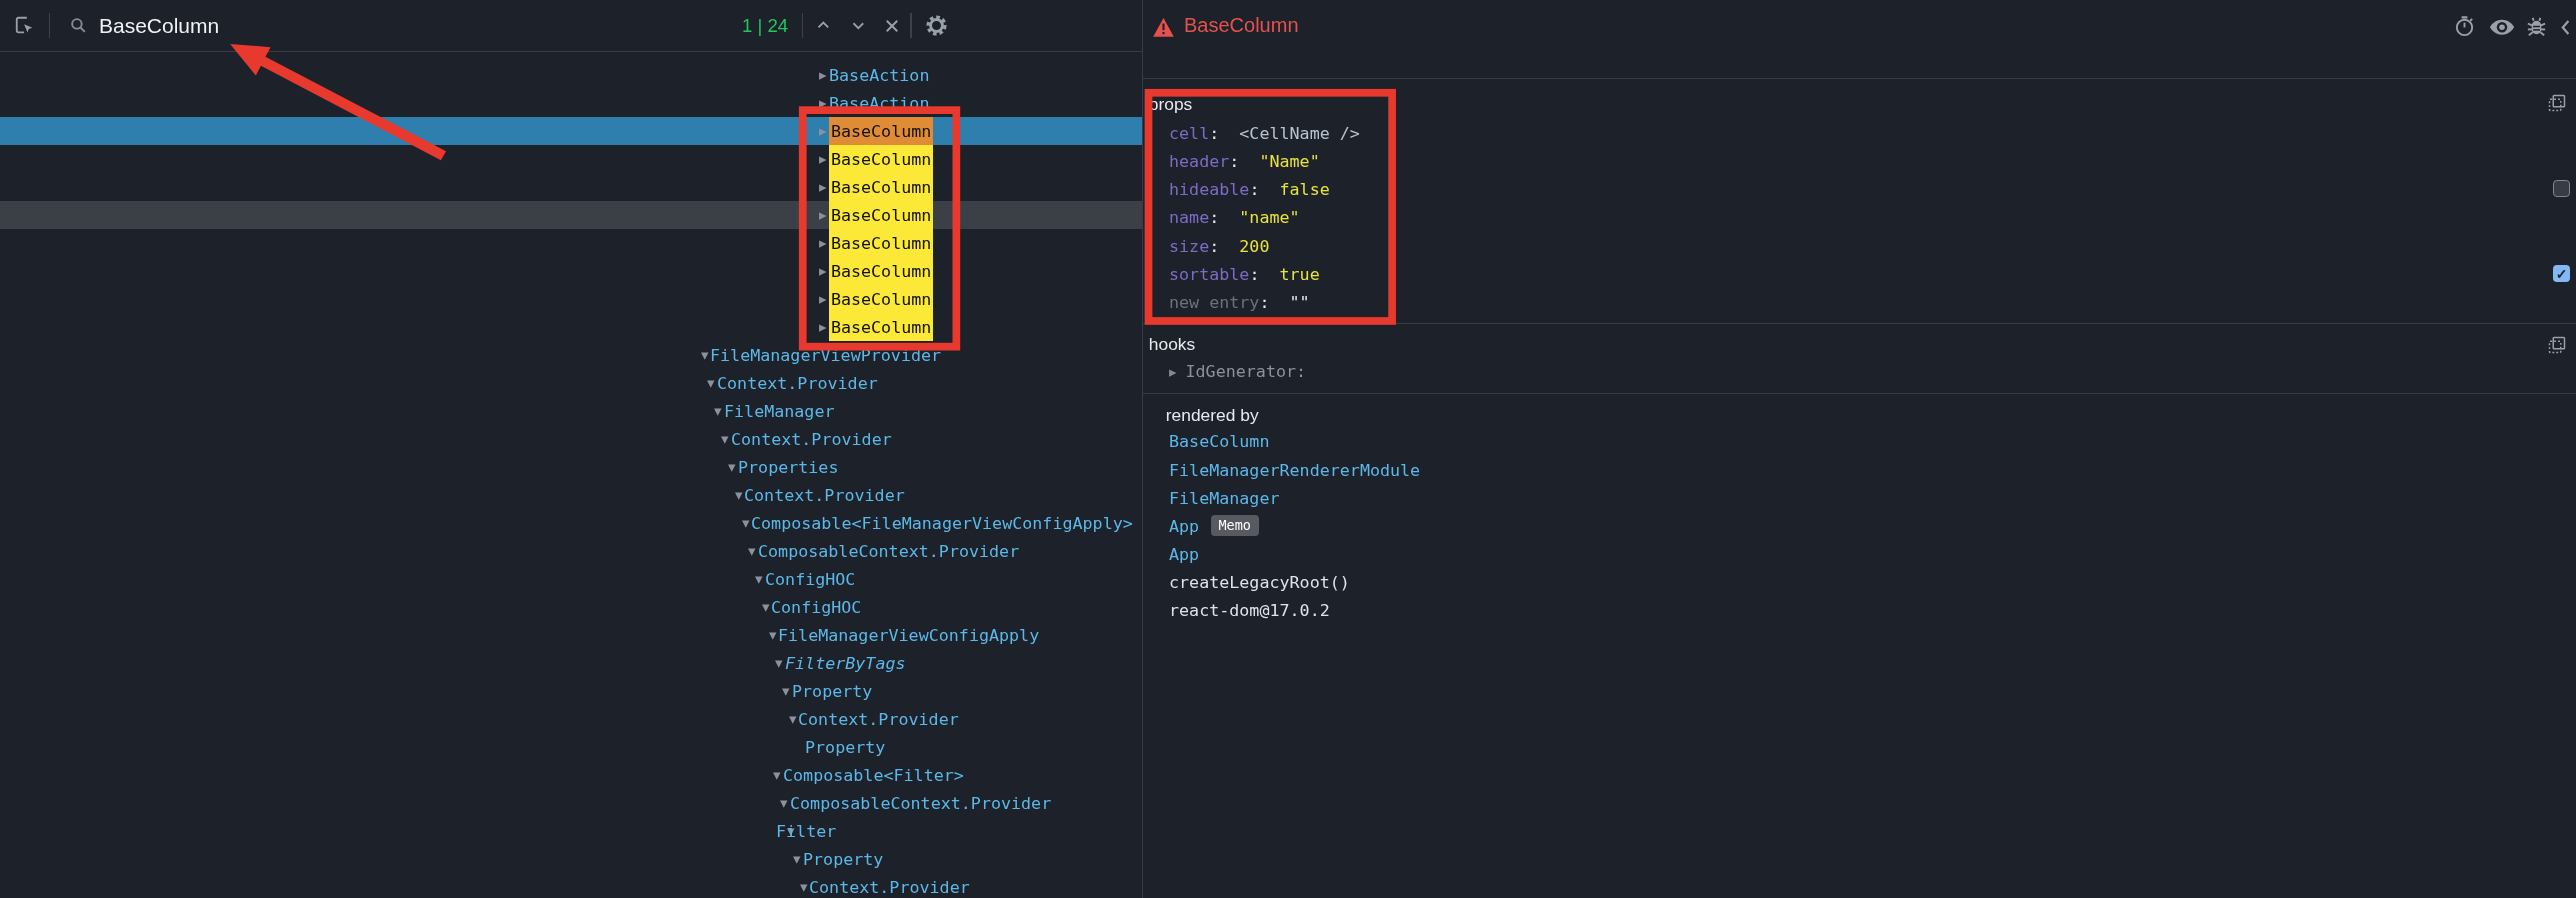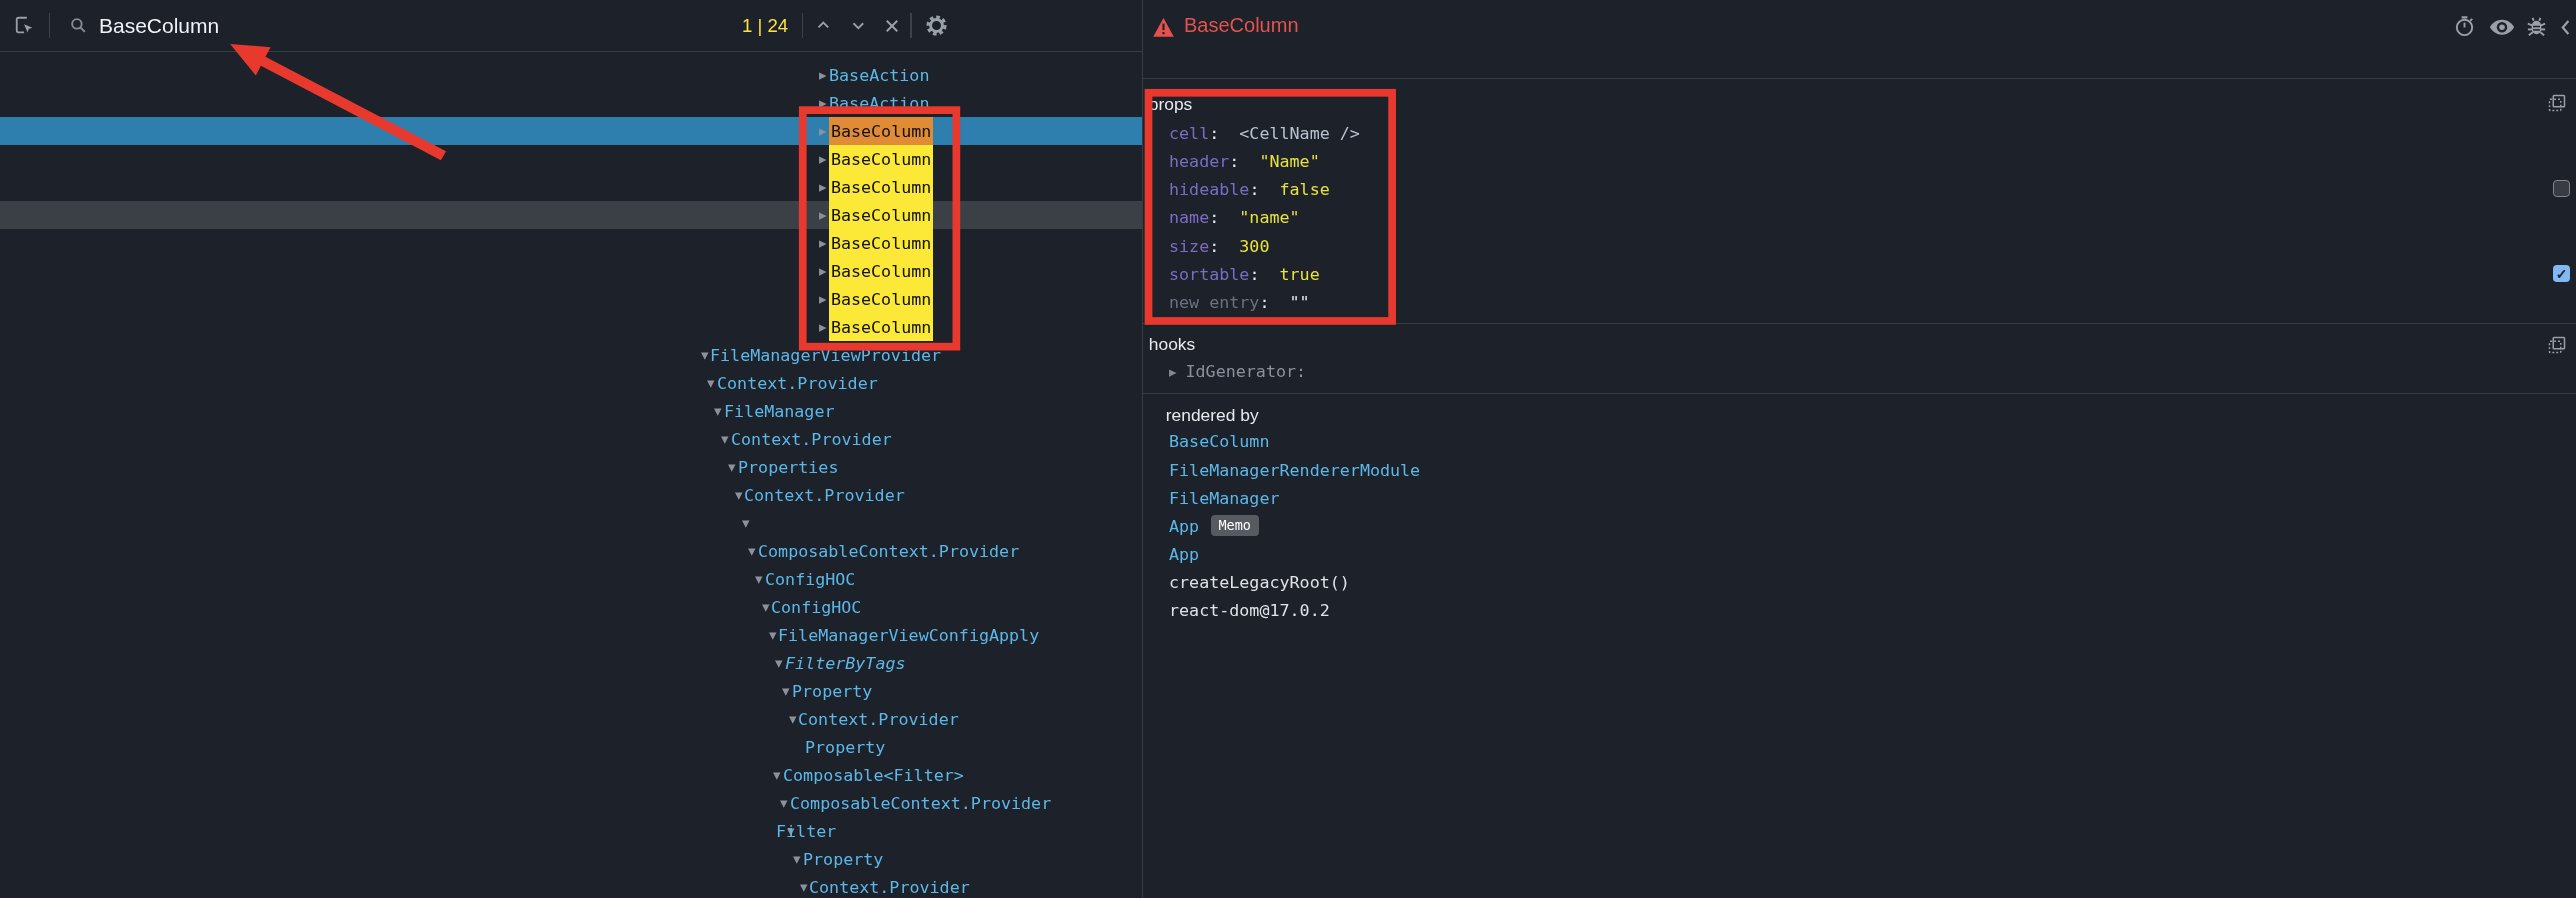--- a/index.html
+++ b/index.html
@@ -23,21 +23,21 @@
   }
   .panel-divider {
     position:absolute; left:1142px; top:0; width:1.3px; height:899px; background:#383d45;
   }
   .tb-icon { display:inline-flex; align-items:center; justify-content:center; cursor:pointer; }
   .vdiv { width:1.3px; height:24.4px; background:#3c414a; }
   .search-input {
     background:transparent; border:none; outline:none; color:#f0f2f5;
     font-size:21px; font-family:"Liberation Sans", sans-serif; width:643px;
   }
-  .counter { color:#fde047; font-size:18.6px; white-space:pre; }
+  .counter { color:#22c55e; font-size:18.6px; white-space:pre; }
 
   
   .tree {
     position:absolute; left:0; top:53px; width:1142px; height:845px; overflow:hidden;
   }
   .tree-row {
     position:absolute; left:0; width:1142px; height:28px; cursor:pointer;
   }
   .tree-row.sel { background:#2e7fad; }
   .tree-row.hov { background:#3b4046; }
@@ -232,20 +232,21 @@
     <div class="tree-row" style="top: 400px;">
       <span class="tw arrow" style="left: 728px;">▾</span>
       <span class="tw tlabel mono" style="left: 738px;">Properties</span>
     </div>
     <div class="tree-row" style="top: 428px;">
       <span class="tw arrow" style="left: 735px;">▾</span>
       <span class="tw tlabel mono" style="left: 744px;">Context.Provider</span>
     </div>
     <div class="tree-row" style="top: 456px;">
       <span class="tw arrow" style="left: 742px;">▾</span>
+      <span class="tw tlabel mono" style="left: 751px;">Composable&lt;FileManagerViewConfigApply&gt;</span>
     </div>
     <div class="tree-row" style="top: 484px;">
       <span class="tw arrow" style="left: 748px;">▾</span>
       <span class="tw tlabel mono" style="left: 758px;">ComposableContext.Provider</span>
     </div>
     <div class="tree-row" style="top: 512px;">
       <span class="tw arrow" style="left: 755px;">▾</span>
       <span class="tw tlabel mono" style="left: 765px;">ConfigHOC</span>
     </div>
     <div class="tree-row" style="top: 540px;">
@@ -299,21 +300,21 @@
     <svg width="18" height="18" viewBox="0 0 24 24" fill="none" stroke="#9aa0a8" stroke-width="2">
       <rect x="2" y="7" width="15" height="15" rx="1" stroke-dasharray="2.6 2.6"></rect>
       <rect x="7" y="2" width="15" height="15" rx="1"></rect>
     </svg>
   </span>
   <div id="props-rows">
       <div class="prop-row mono" style="top: 119px;"><span class="pkey">cell</span><span class="pcolon">:  </span><span class="pval-element">&lt;CellName /&gt;</span></div>
       <div class="prop-row mono" style="top: 147px;"><span class="pkey">header</span><span class="pcolon">:  </span><span class="pval-string">"Name"</span></div>
       <div class="prop-row mono" style="top: 175px;"><span class="pkey">hideable</span><span class="pcolon">:  </span><span class="pval-boolean">false</span></div>
       <div class="prop-row mono" style="top: 203px;"><span class="pkey">name</span><span class="pcolon">:  </span><span class="pval-string">"name"</span></div>
-      <div class="prop-row mono" style="top: 232px;"><span class="pkey">size</span><span class="pcolon">:  </span><span class="pval-number">300</span></div>
+      <div class="prop-row mono" style="top: 232px;"><span class="pkey">size</span><span class="pcolon">:  </span><span class="pval-number">200</span></div>
       <div class="prop-row mono" style="top: 260px;"><span class="pkey">sortable</span><span class="pcolon">:  </span><span class="pval-boolean">true</span></div>
       <div class="prop-row mono" style="top: 288px;"><span class="pkey muted">new entry</span><span class="pcolon">:  </span><span class="pval-empty">""</span></div>
     </div>
   <div class="hline" style="top:323px;"></div>
 
   <div class="sec-label" style="top:334px;">hooks</div>
   <span class="side-icon" style="left:1405px; top:336px;">
     <svg width="18" height="18" viewBox="0 0 24 24" fill="none" stroke="#9aa0a8" stroke-width="2">
       <rect x="2" y="7" width="15" height="15" rx="1" stroke-dasharray="2.6 2.6"></rect>
       <rect x="7" y="2" width="15" height="15" rx="1"></rect>

